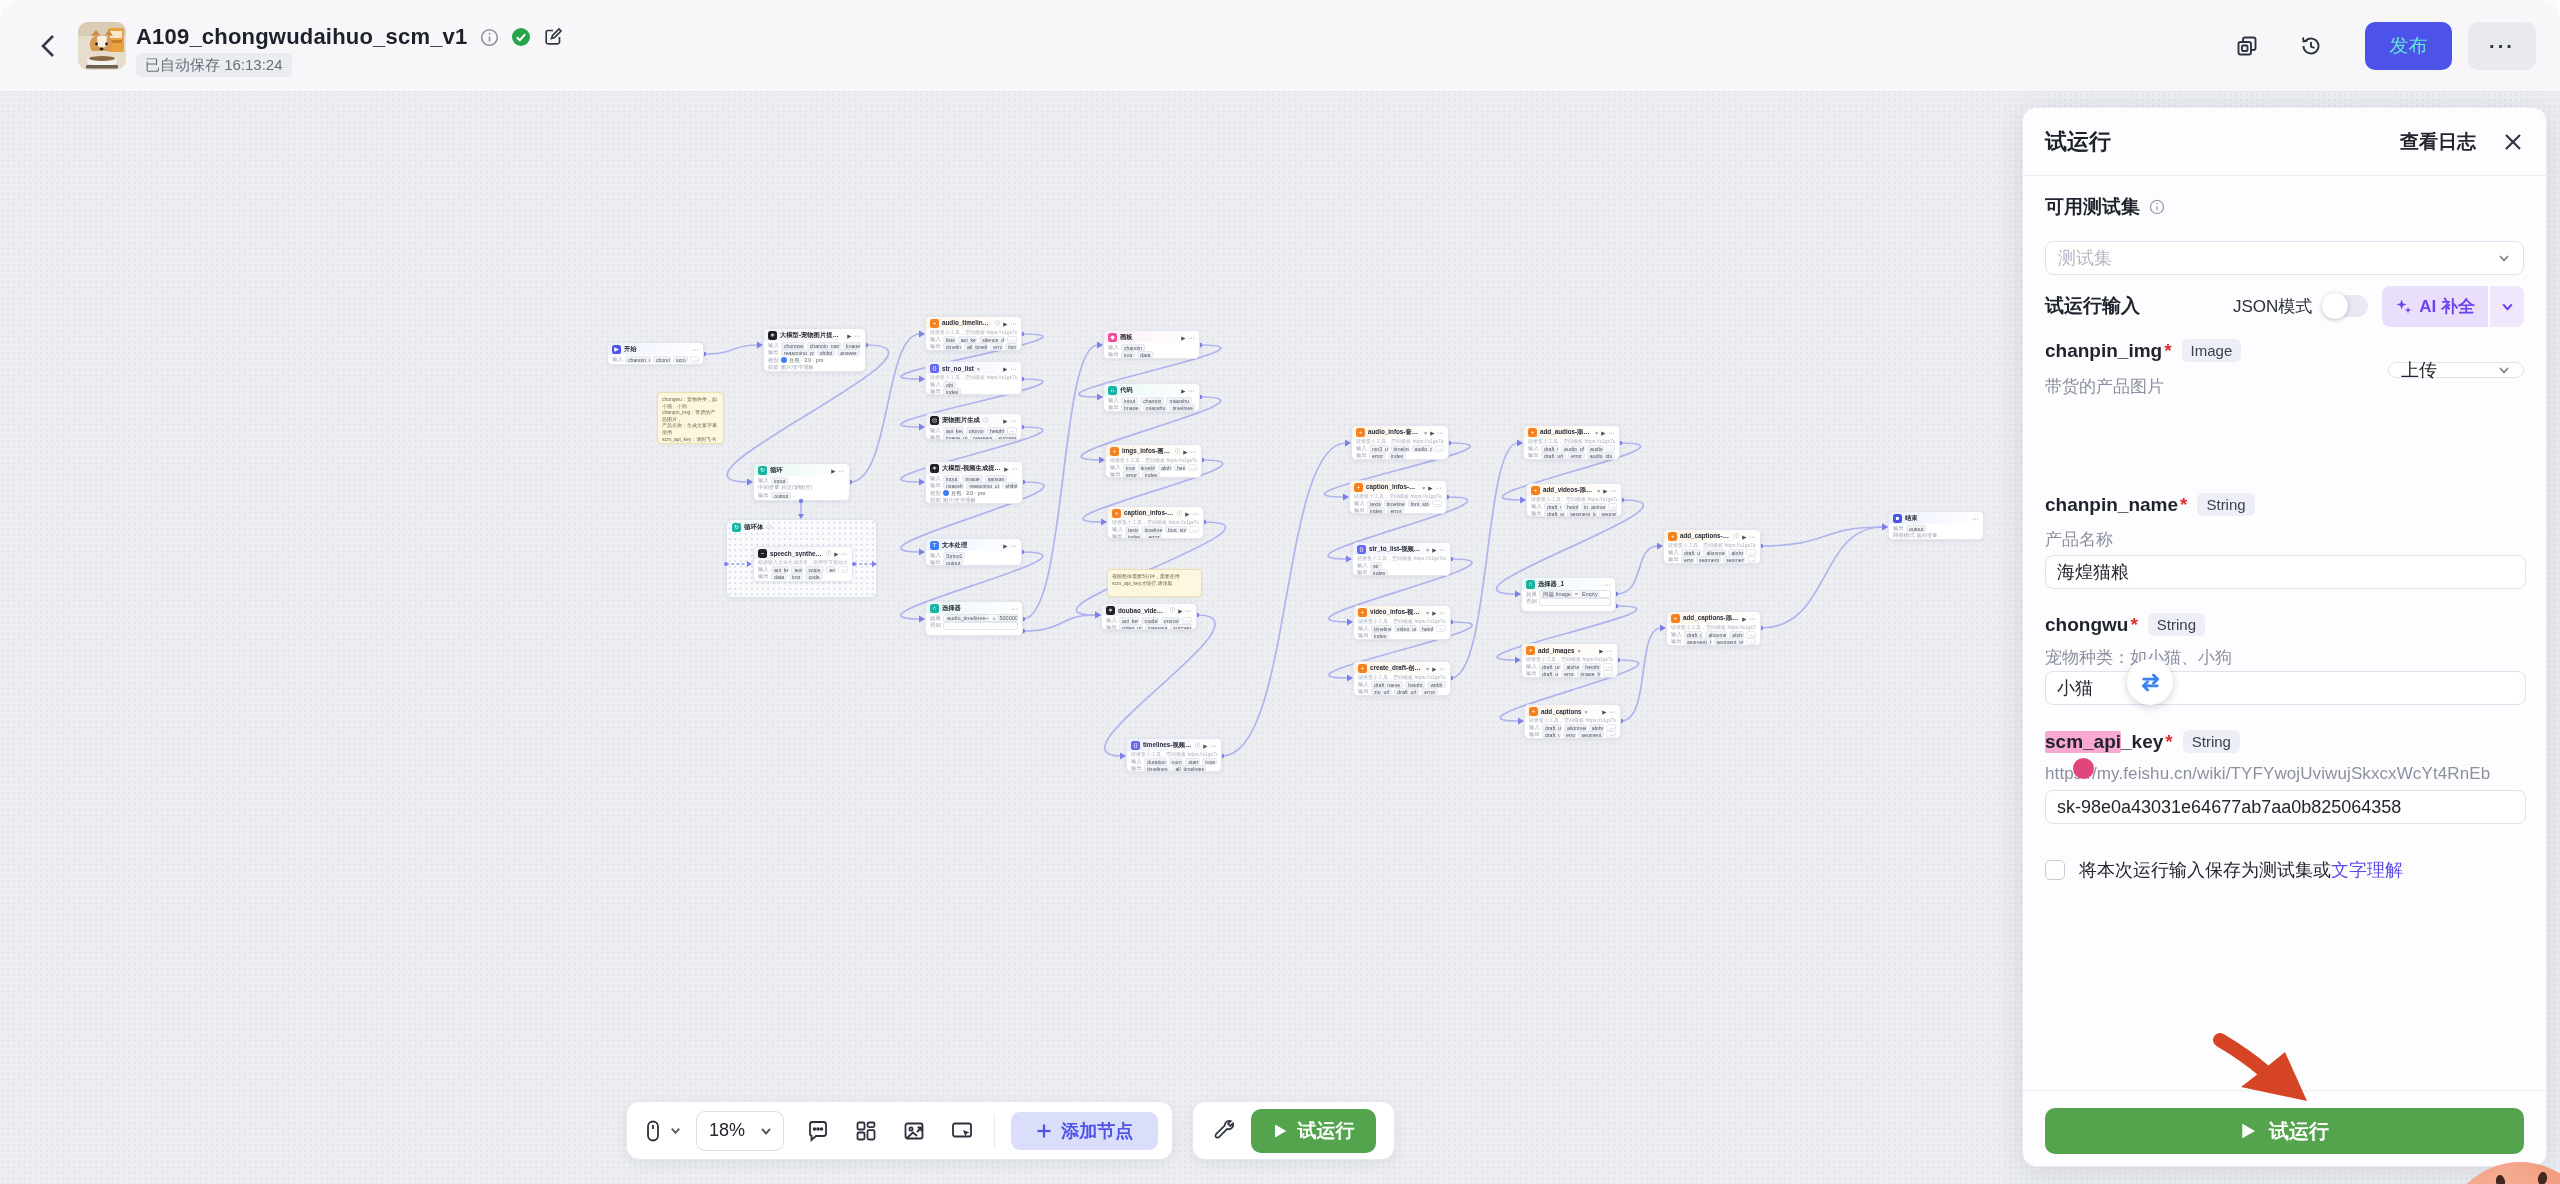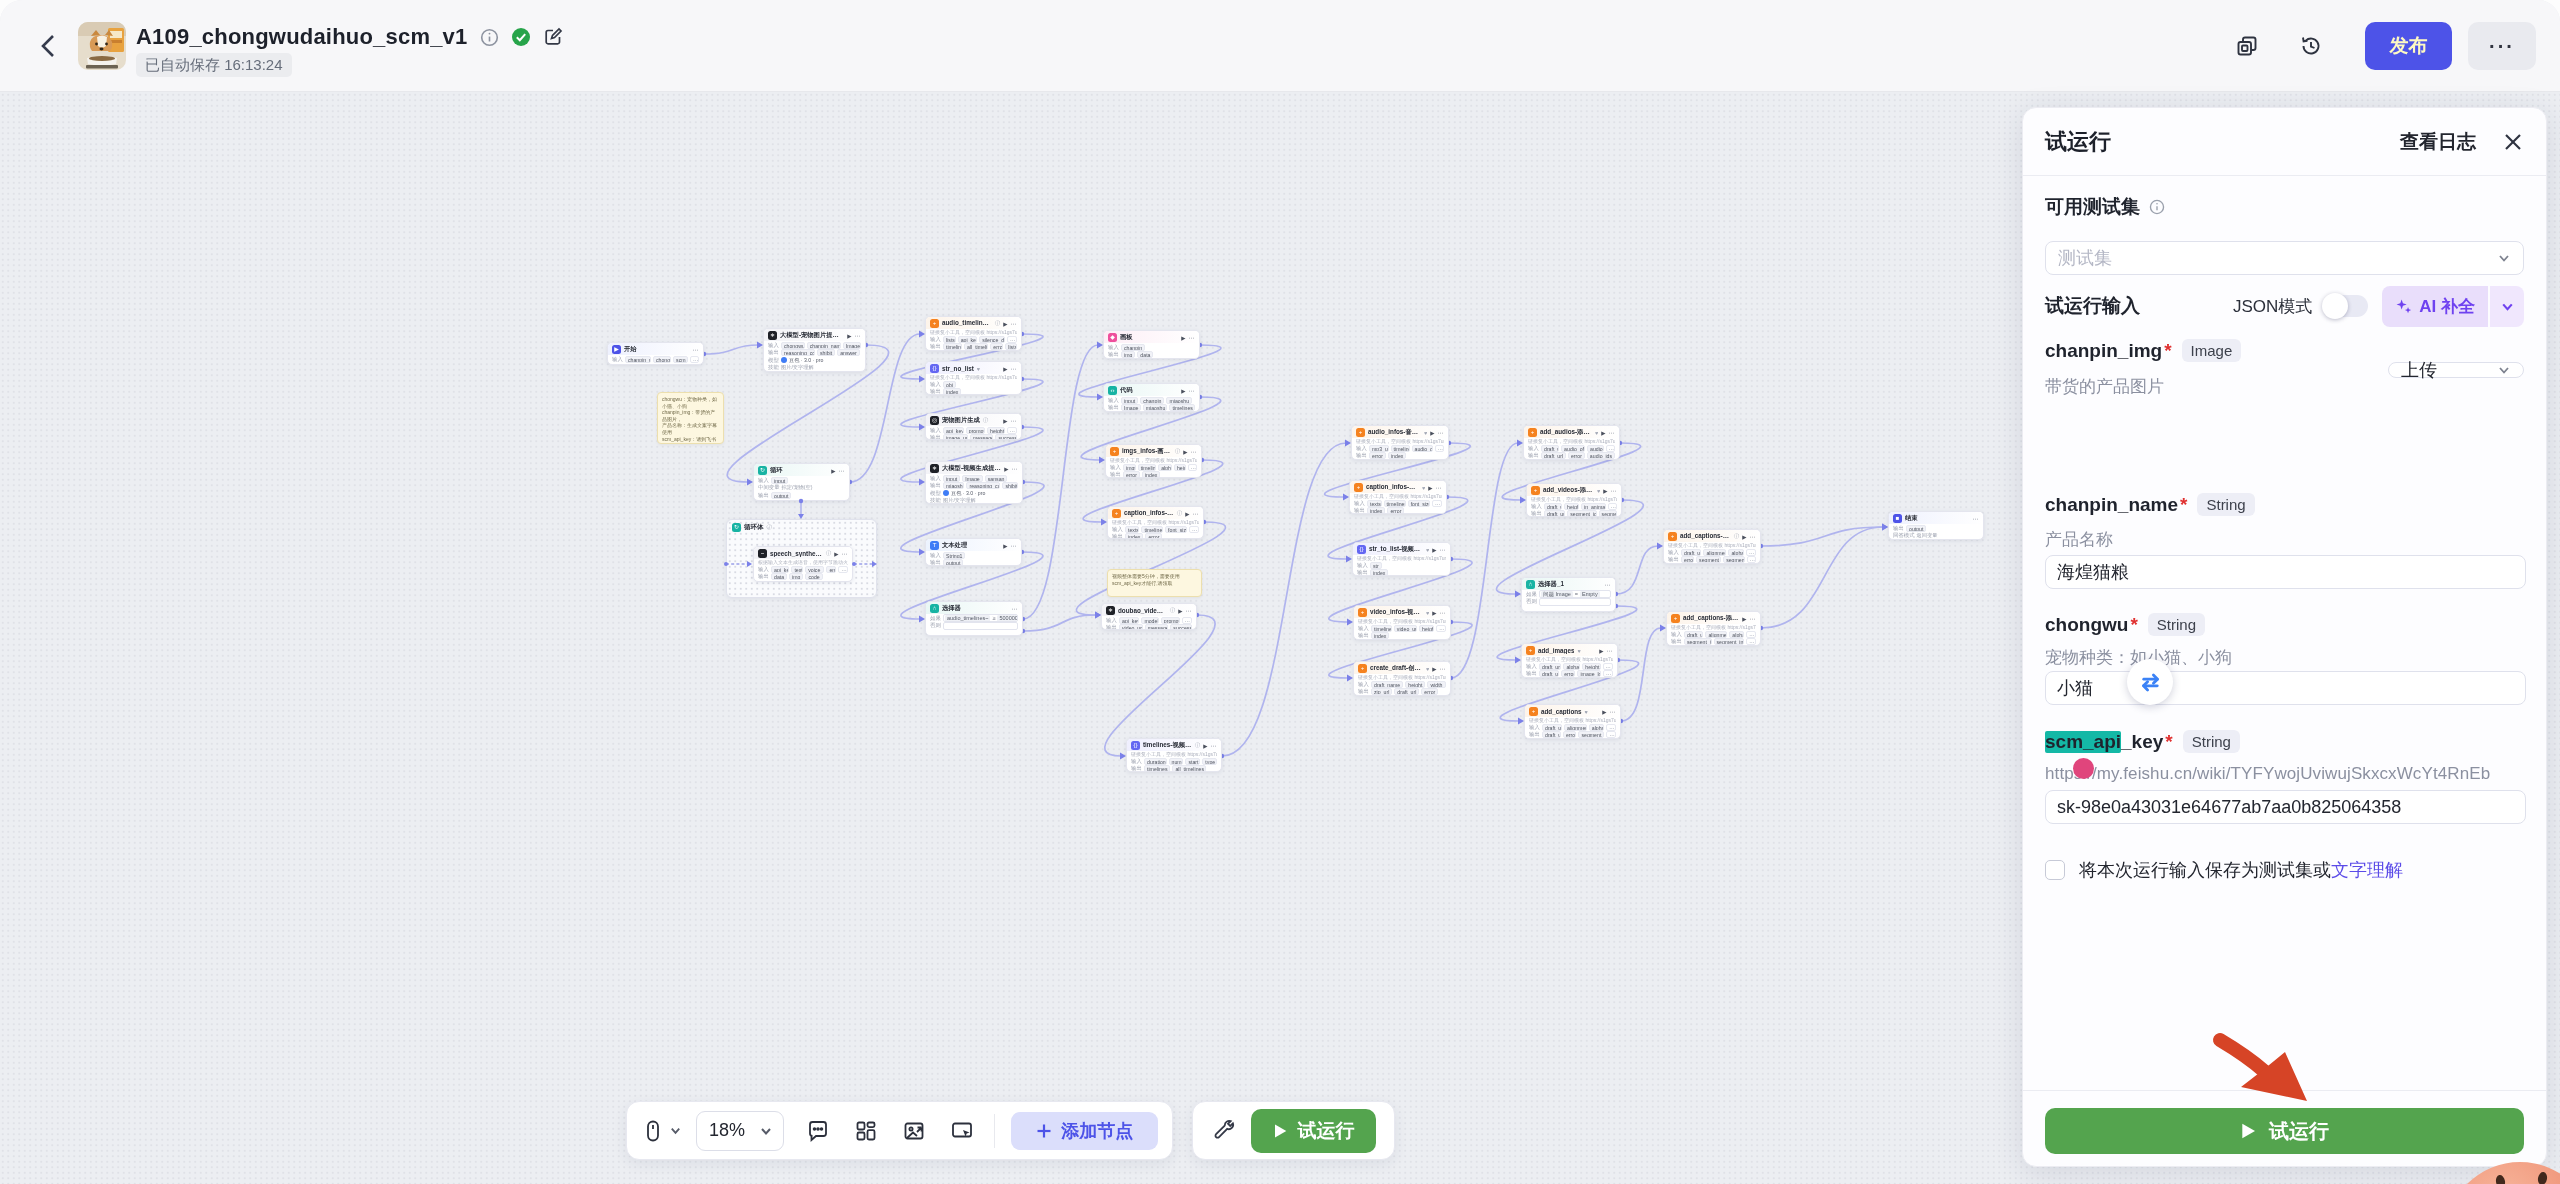--- a/index.html
+++ b/index.html
@@ -10,21 +10,21 @@
   
   .topbar { position:absolute; left:0; top:0; right:0; height:92px; background:#f7f7f9; border-bottom:1px solid #e7e8ec; z-index:30; }
   .back { position:absolute; left:34px; top:31px; width:30px; height:30px; color:#353b4d; cursor:pointer; }
   .avatar { position:absolute; left:78px; top:22px; width:48px; height:48px; border-radius:10px; overflow:hidden; }
   .titlerow { position:absolute; left:136px; top:24px; display:flex; align-items:flex-start; gap:13px; }
   .wf-title { font-size:22px; font-weight:bold; color:#1d212b; letter-spacing:0.2px; }
   .title-icons { display:flex; gap:12px; align-items:center; margin-top:3px; }
   .autosave { position:absolute; left:136px; top:53px; height:24px; background:#ebecef; border-radius:5px; color:#676e7b; font-size:15px; line-height:24px; padding:0 9px; }
   .tb-right { position:absolute; right:24px; top:22px; display:flex; align-items:center; gap:0; height:48px; }
   .tb-ic { width:24px; height:24px; color:#2e3340; }
-  .btn-publish { width:87px; height:48px; margin-left:42px; background:#4d53e8; color:#fef9c3; border:none; border-radius:10px; font-size:19px; font-weight:bold; cursor:pointer; }
+  .btn-publish { width:87px; height:48px; margin-left:42px; background:#4d53e8; color:#5eead4; border:none; border-radius:10px; font-size:19px; font-weight:normal; cursor:pointer; }
   .btn-more { width:68px; height:48px; margin-left:16px; background:#e9eaef; border:none; border-radius:10px; color:#30343f; font-size:20px; letter-spacing:2px; font-weight:bold; cursor:pointer; }
   .ic-copy { margin-right:40px; }
 
   
   .canvas { position:absolute; left:0; top:92px; right:0; bottom:0; background:#eceef2;
     background-image:radial-gradient(circle, rgba(150,152,168,.15) 0.65px, transparent 1px);
     background-size:5.5px 5.5px; }
   #edges { position:absolute; left:0; top:0; }
   .node { position:absolute; background:#fff; border:0.5px solid #e4e5ee; border-radius:5px;
     box-shadow:0 1px 4px rgba(35,40,90,.09); overflow:hidden; cursor:pointer; }
@@ -92,21 +92,21 @@
   .toggle { width:44px; height:22px; background:#e8e9f4; border-radius:11px; margin-left:12px; position:relative; cursor:pointer; }
   .knob { position:absolute; left:-2px; top:-2px; width:26px; height:26px; border-radius:50%; background:#fff;
     box-shadow:0 1px 4px rgba(40,40,80,.3); }
   .ai-btn { margin-left:auto; display:flex; height:41px; cursor:pointer; }
   .ai-main { background:#e9defb; color:#6f42f0; font-size:17px; font-weight:bold; border-radius:8px 0 0 8px;
     display:flex; align-items:center; gap:7px; padding:0 13px; }
   .ai-chev { width:34px; background:#f0e7fd; border-radius:0 8px 8px 0; margin-left:2px; display:flex; align-items:center; justify-content:center; color:#6f42f0; }
   .f-label { font-size:19px; font-weight:bold; color:#1f232d; display:flex; align-items:center; }
   .f-label .req { color:#e03131; margin-left:2px; }
   .f-tag { margin-left:10px; background:#edeef6; border-radius:6px; font-size:15px; font-weight:normal; color:#3d414c; padding:3px 9px; }
-  .hl { background:#14b8a6; border-radius:2px; }
+  .hl { background:#f9a8d4; border-radius:2px; }
   .f-desc { font-size:17px; color:#8b90a0; }
   .upload-box { left:auto; right:22px; width:136px; height:16px; border:1px solid #dfe1ec; border-radius:8px; background:#fff;
     display:flex; align-items:center; padding:0 12px; cursor:pointer; }
   .upload-box .val { font-size:18px; color:#23262f; }
   .filebox { left:22px; right:22px; height:53px; border:1px solid #e2e3ee; border-radius:10px; background:#fff;
     display:flex; align-items:center; padding:0 12px; cursor:pointer; }
   .fthumb { width:28px; height:28px; border-radius:5px; overflow:hidden; flex:none; }
   .fname { font-size:18px; color:#23262f; margin-left:14px; }
   .p-input { left:22px; right:22px; height:34px; border:1px solid #dfe1ec; border-radius:8px; background:#fff;
     font-size:18px; color:#23262f; padding:0 11px; width:481px; outline:none; font-family:inherit; }

